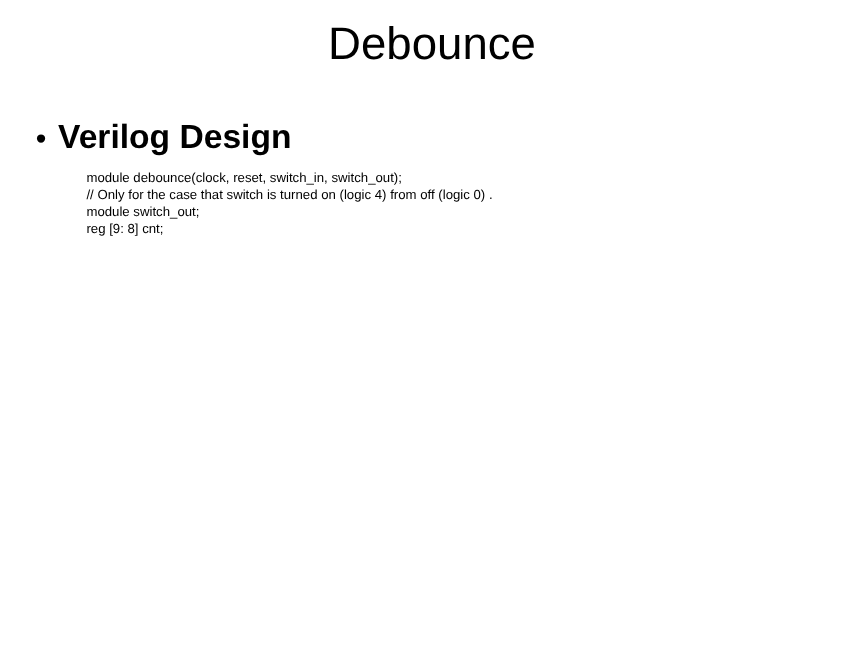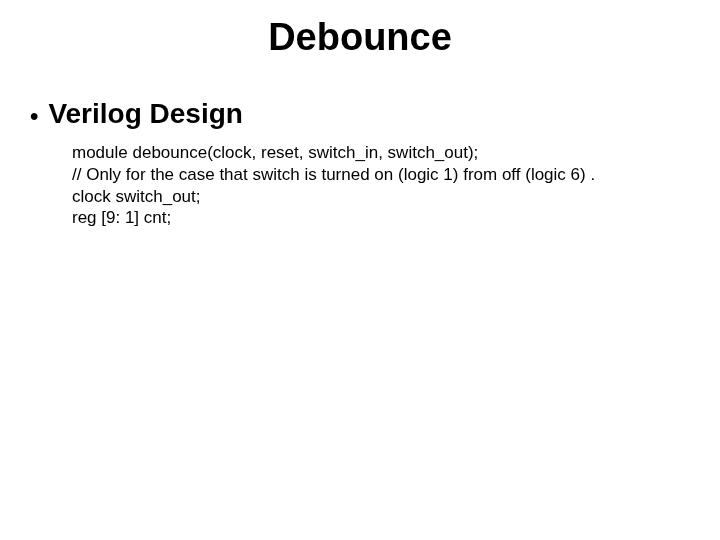--- a/index.html
+++ b/index.html
@@ -18,53 +18,53 @@
     position: relative;
     box-sizing: border-box;
   }
   .title {
     position: absolute;
     top: 16px;
     left: 0;
     width: 720px;
     text-align: center;
     font-size: 38px;
-    font-weight: 700;
+    font-weight: 400;
     letter-spacing: 0px;
   }
   .section {
     position: absolute;
     top: 98px;
     left: 30px;
     font-size: 28px;
     font-weight: 700;
   }
   .bullet {
     display: inline-block;
     vertical-align: middle;
     margin-right: 10px;
     font-size: 24px;
     line-height: 1;
   }
   .code-block {
     position: absolute;
     top: 142px;
     left: 72px;
-    font-size: 17px;
+    font-size: 11px;
     line-height: 1.28;
     font-family: Arial, Helvetica, sans-serif;
     white-space: pre;
   }
 </style>
 </head>
 <body>
 
 <div class="slide">
 
   <div class="title">Debounce</div>
 
   <div class="section">
     <span class="bullet">•</span><span>Verilog Design</span>
   </div>
 
-  <div class="code-block"><div>module debounce(clock, reset, switch_in, switch_out);</div><div>// Only for the case that switch is turned on (logic 1) from off (logic 6) .</div><div>clock switch_out;</div><div></div><div></div><div>reg [9: 1] cnt;</div></div>
+  <div class="code-block"><div>module debounce(clock, reset, switch_in, switch_out);</div><div>// Only for the case that switch is turned on (logic 4) from off (logic 0) .</div><div>module switch_out;</div><div></div><div></div><div>reg [9: 8] cnt;</div></div>
 
 </div>
 
 </body></html>

